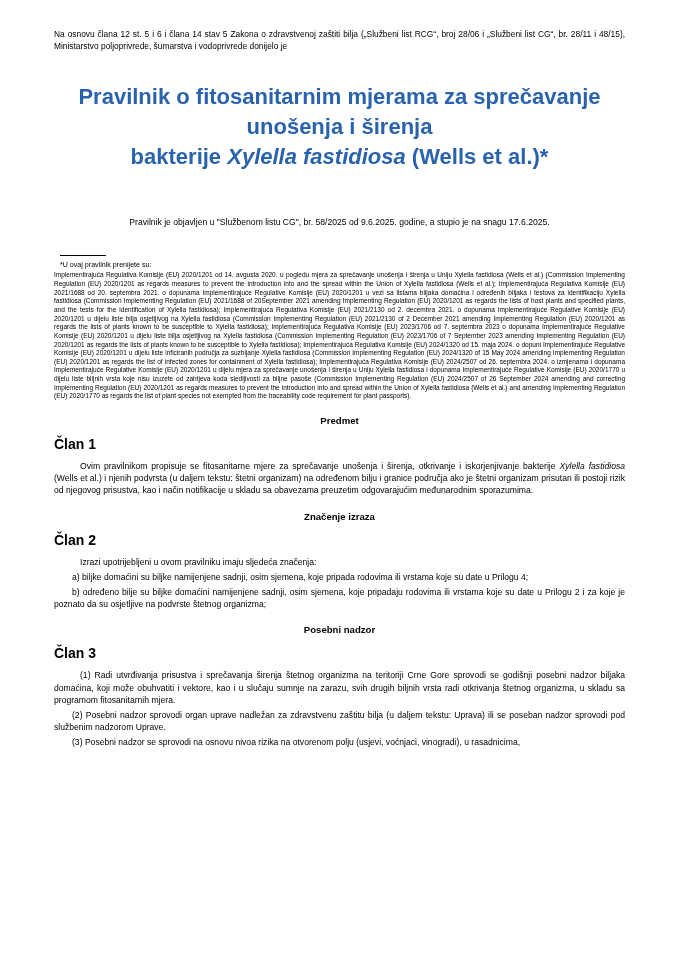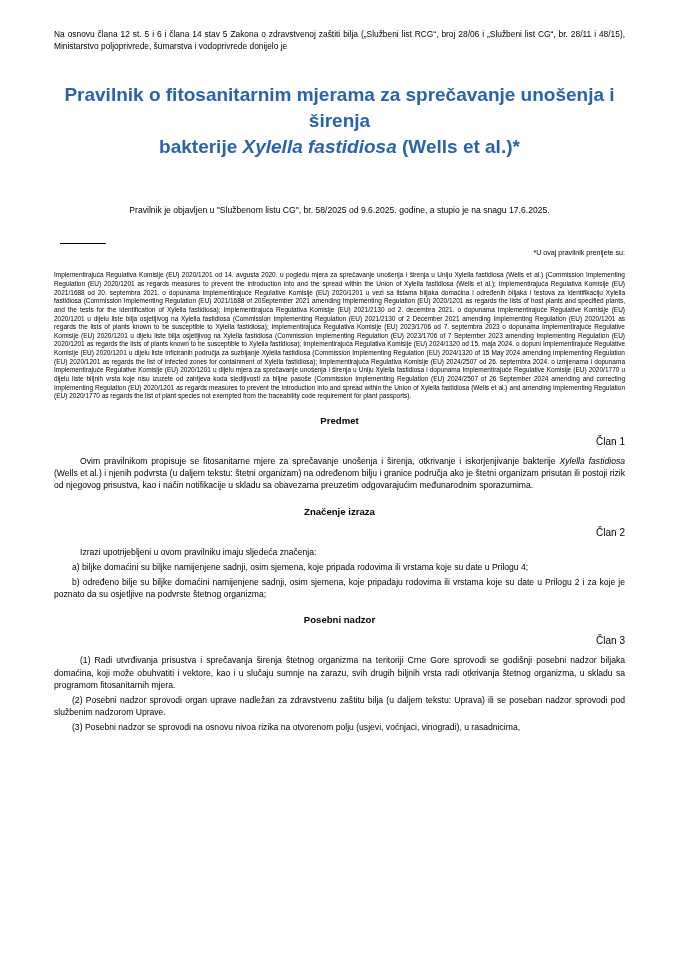--- a/index.html
+++ b/index.html
@@ -22,60 +22,59 @@
     position: relative;
   }
   .intro {
     font-size: 8.4px;
     line-height: 1.45;
     text-align: justify;
     margin-bottom: 30px;
   }
   .doc-title {
     color: #2a63ad;
-    font-size: 19px;
+    font-size: 22px;
     font-weight: bold;
     text-align: center;
     line-height: 1.35;
     margin: 18px 0 0 0;
   }
   .doc-title .it { font-style: italic; }
   .pub-note {
     font-size: 8.6px;
     text-align: center;
     margin-top: 46px;
     margin-bottom: 28px;
   }
   .rule {
     width: 46px;
     border-top: 1px solid #000;
     margin: 4px 0 5px 6px;
   }
   .fn-head {
     font-size: 7.1px;
     margin-left: 6px;
-    margin-bottom: 14px;
-    text-align: right;
+    margin-bottom: 2px;
   }
   .footnote {
     font-size: 6.5px;
     line-height: 1.33;
     text-align: justify;
     margin-bottom: 14px;
   }
   .section-head {
     text-align: center;
     font-weight: bold;
     font-size: 9.6px;
     margin: 14px 0 10px 0;
   }
   .article-head {
-    text-align: right;
-    font-weight: normal;
-    font-size: 10px;
+    text-align: left;
+    font-weight: bold;
+    font-size: 14px;
     margin: 10px 0 8px 0;
   }
   .para {
     font-size: 8.6px;
     line-height: 1.42;
     text-align: justify;
     text-indent: 26px;
     margin-bottom: 3px;
   }
   .para.lead { text-indent: 18px; }

